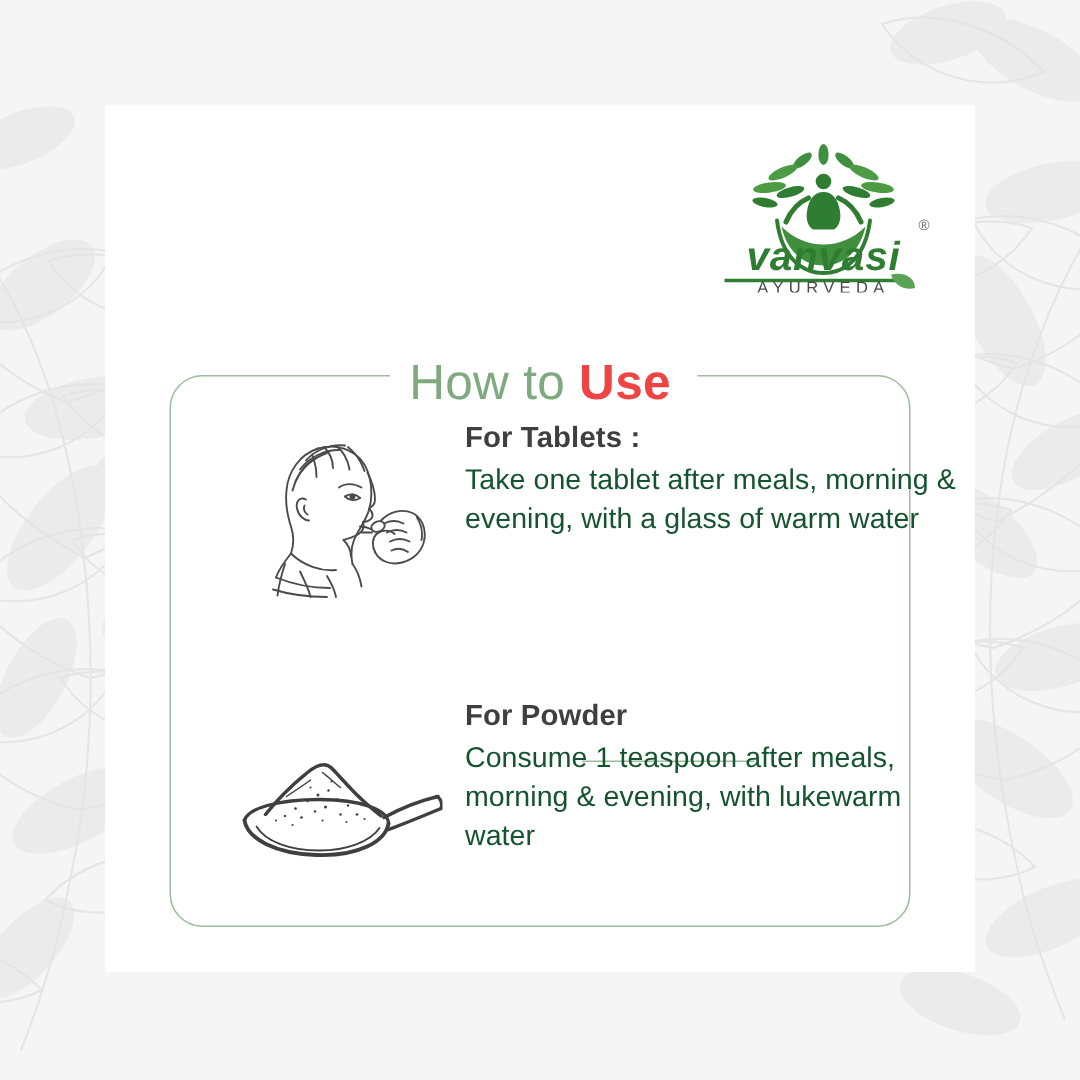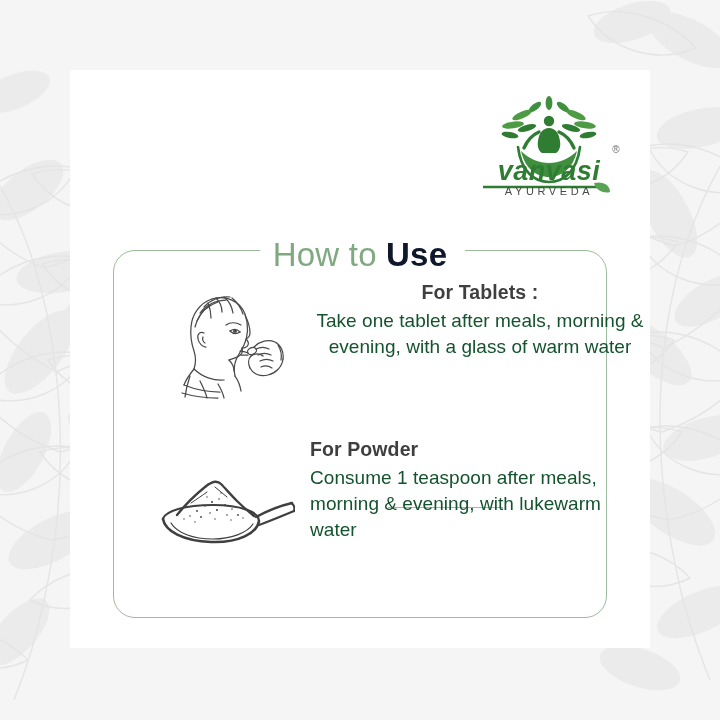--- a/index.html
+++ b/index.html
@@ -61,21 +61,21 @@
   }
   .title {
     display: inline-block;
     font-size: 33px;
     letter-spacing: 0.2px;
     color: #7FA97F;
     font-weight: 400;
     line-height: 1;
     white-space: nowrap;
   }
-  .title .bold { font-weight: 700; color: #0f172a; }
+  .title .bold { font-weight: 700; color: #ef4444; }
 
   
   .card {
     position: absolute;
     left: 43px;
     top: 180px;
     width: 494px;
     height: 368px;
     border: 1.3px solid #9dbb9d;
     border-radius: 22px;
@@ -90,22 +90,22 @@
     height: 16px;
     background: #ffffff;
   }
 
   
   .row {
     position: absolute;
     display: flex;
     align-items: flex-start;
   }
-  .row-tablets { left: 80px; top: 210px; text-align: center; }
-  .row-powder  { left: 80px; top: 367px; }
+  .row-tablets { left: 80px; top: 210px; }
+  .row-powder  { left: 80px; top: 395px; }
 
   .art {
     width: 150px;
     flex: 0 0 150px;
     display: flex;
     align-items: center;
     justify-content: center;
   }
   .art-tablet { height: 120px; }
   .art-spoon  { height: 110px; padding-top: 22px; }

